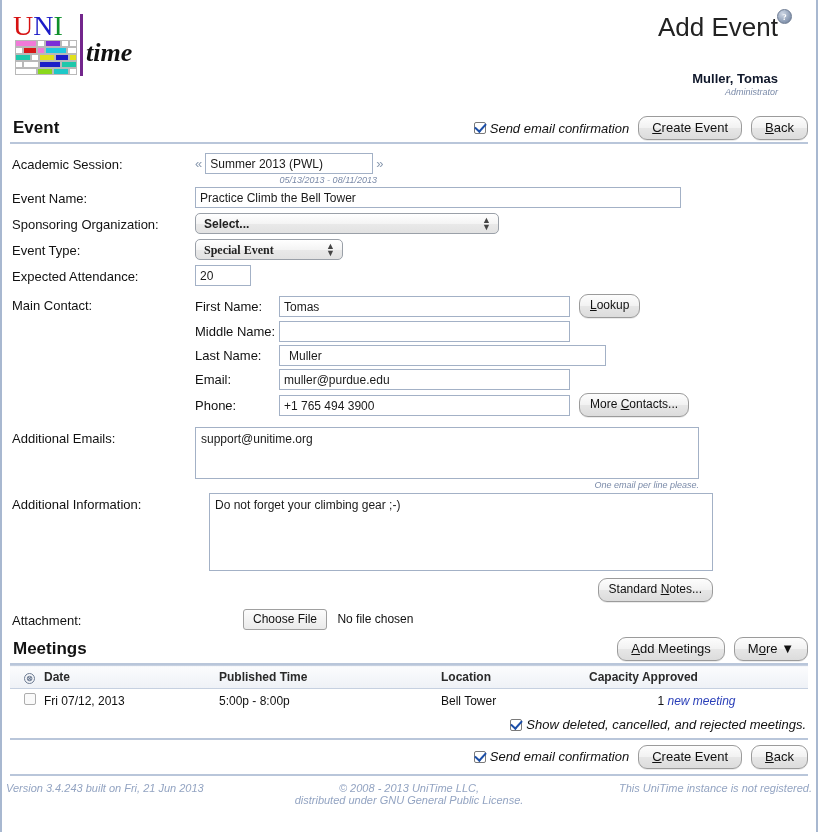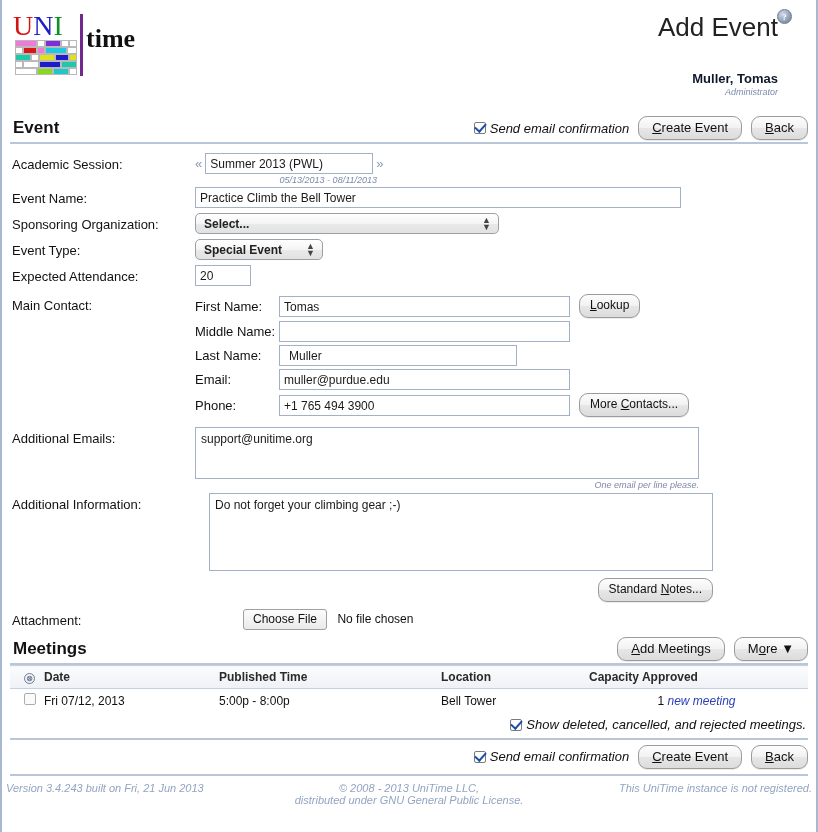--- a/index.html
+++ b/index.html
@@ -40,23 +40,23 @@
     line-height: 28px;
   }
   .logo-uni .u { color:#d61111; }
   .logo-uni .n { color:#1c1cc8; }
   .logo-uni .i { color:#0e8f2a; }
   .logo-bar {
     position:absolute; left:67px; top:2px;
     width:3px; height:62px; background:#73268c;
   }
   .logo-time {
-    position:absolute; left:73px; top:12px;
+    position:absolute; left:73px; top:26px;
     font-family: "Liberation Serif", serif;
-    font-weight: bold;
+    font-style: italic; font-weight: bold;
     font-size: 26px; color:#111;
   }
   .grid {
     position:absolute; left:2px; top:28px;
     width:62px; height:38px;
   }
   .grid .cell { position:absolute; border:1px solid #b9b9b9; }
 
   .page-title {
     position: absolute;
@@ -430,21 +430,21 @@
         <span class="sel" style="width:304px;">
           <span>Select...</span>
           <span class="arrows">▲<br>▼</span>
         </span>
       </div>
     </div>
 
     <div class="frow" style="margin-top:5px;">
       <div class="flabel">Event Type:</div>
       <div class="fval">
-        <span class="sel" style="width:128px;">
+        <span class="sel" style="width:148px;font-family:Liberation Serif, serif;">
           <span>Special Event</span>
           <span class="arrows">▲<br>▼</span>
         </span>
       </div>
     </div>
 
     <div class="frow" style="margin-top:5px;">
       <div class="flabel">Expected Attendance:</div>
       <div class="fval">
         <span class="inp" style="display:inline-block;width:56px;">20</span>
@@ -458,21 +458,21 @@
           <div class="sublabel">First Name:</div>
           <span class="inp" style="display:inline-block;width:291px;">Tomas</span>
           <span class="btn small" style="margin-left:9px;"><u>L</u><span>ookup</span></span>
         </div>
         <div class="subrow">
           <div class="sublabel">Middle Name:</div>
           <span class="inp" style="display:inline-block;width:291px;"></span>
         </div>
         <div class="subrow">
           <div class="sublabel">Last Name:</div>
-          <span class="inp" style="display:inline-block;width:238px;padding-left:9px;">Muller</span>
+          <span class="inp" style="display:inline-block;width:327px;padding-left:9px;">Muller</span>
         </div>
         <div class="subrow">
           <div class="sublabel">Email:</div>
           <span class="inp" style="display:inline-block;width:291px;">muller@purdue.edu</span>
         </div>
         <div class="subrow">
           <div class="sublabel">Phone:</div>
           <span class="inp" style="display:inline-block;width:291px;">+1 765 494 3900</span>
           <span class="btn small" style="margin-left:9px;"><span>More&nbsp;</span><u>C</u><span>ontacts...</span></span>
         </div>

